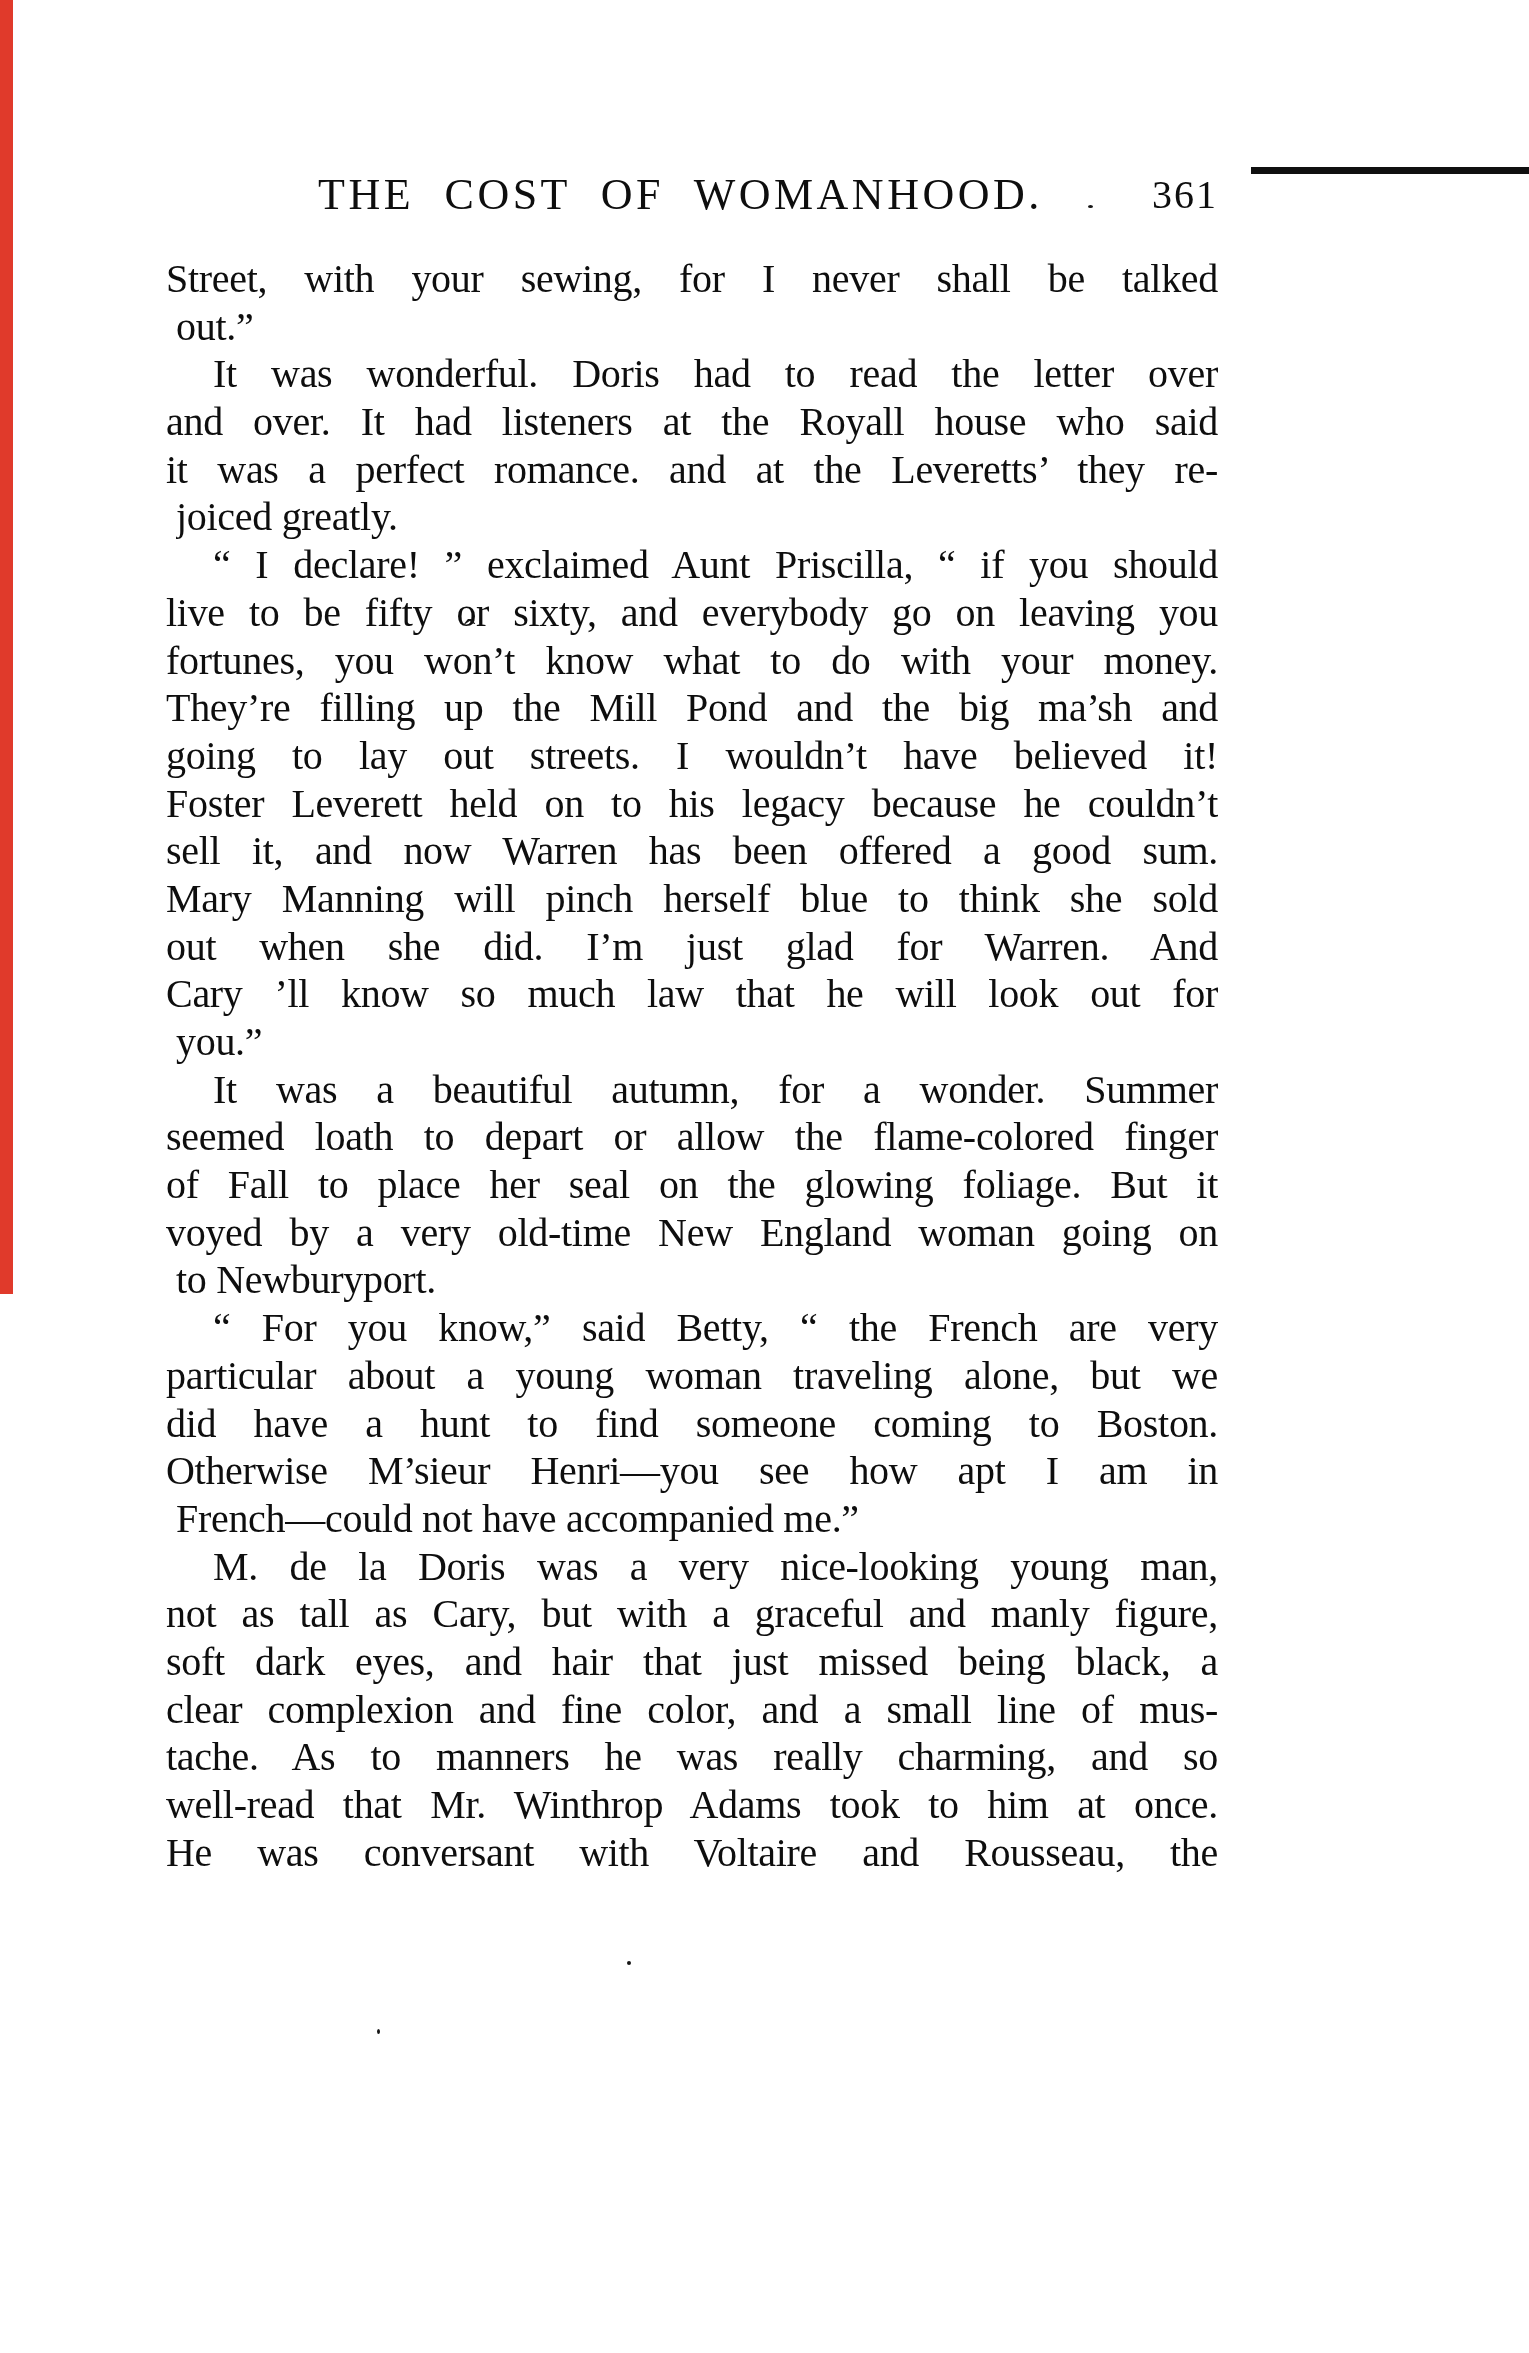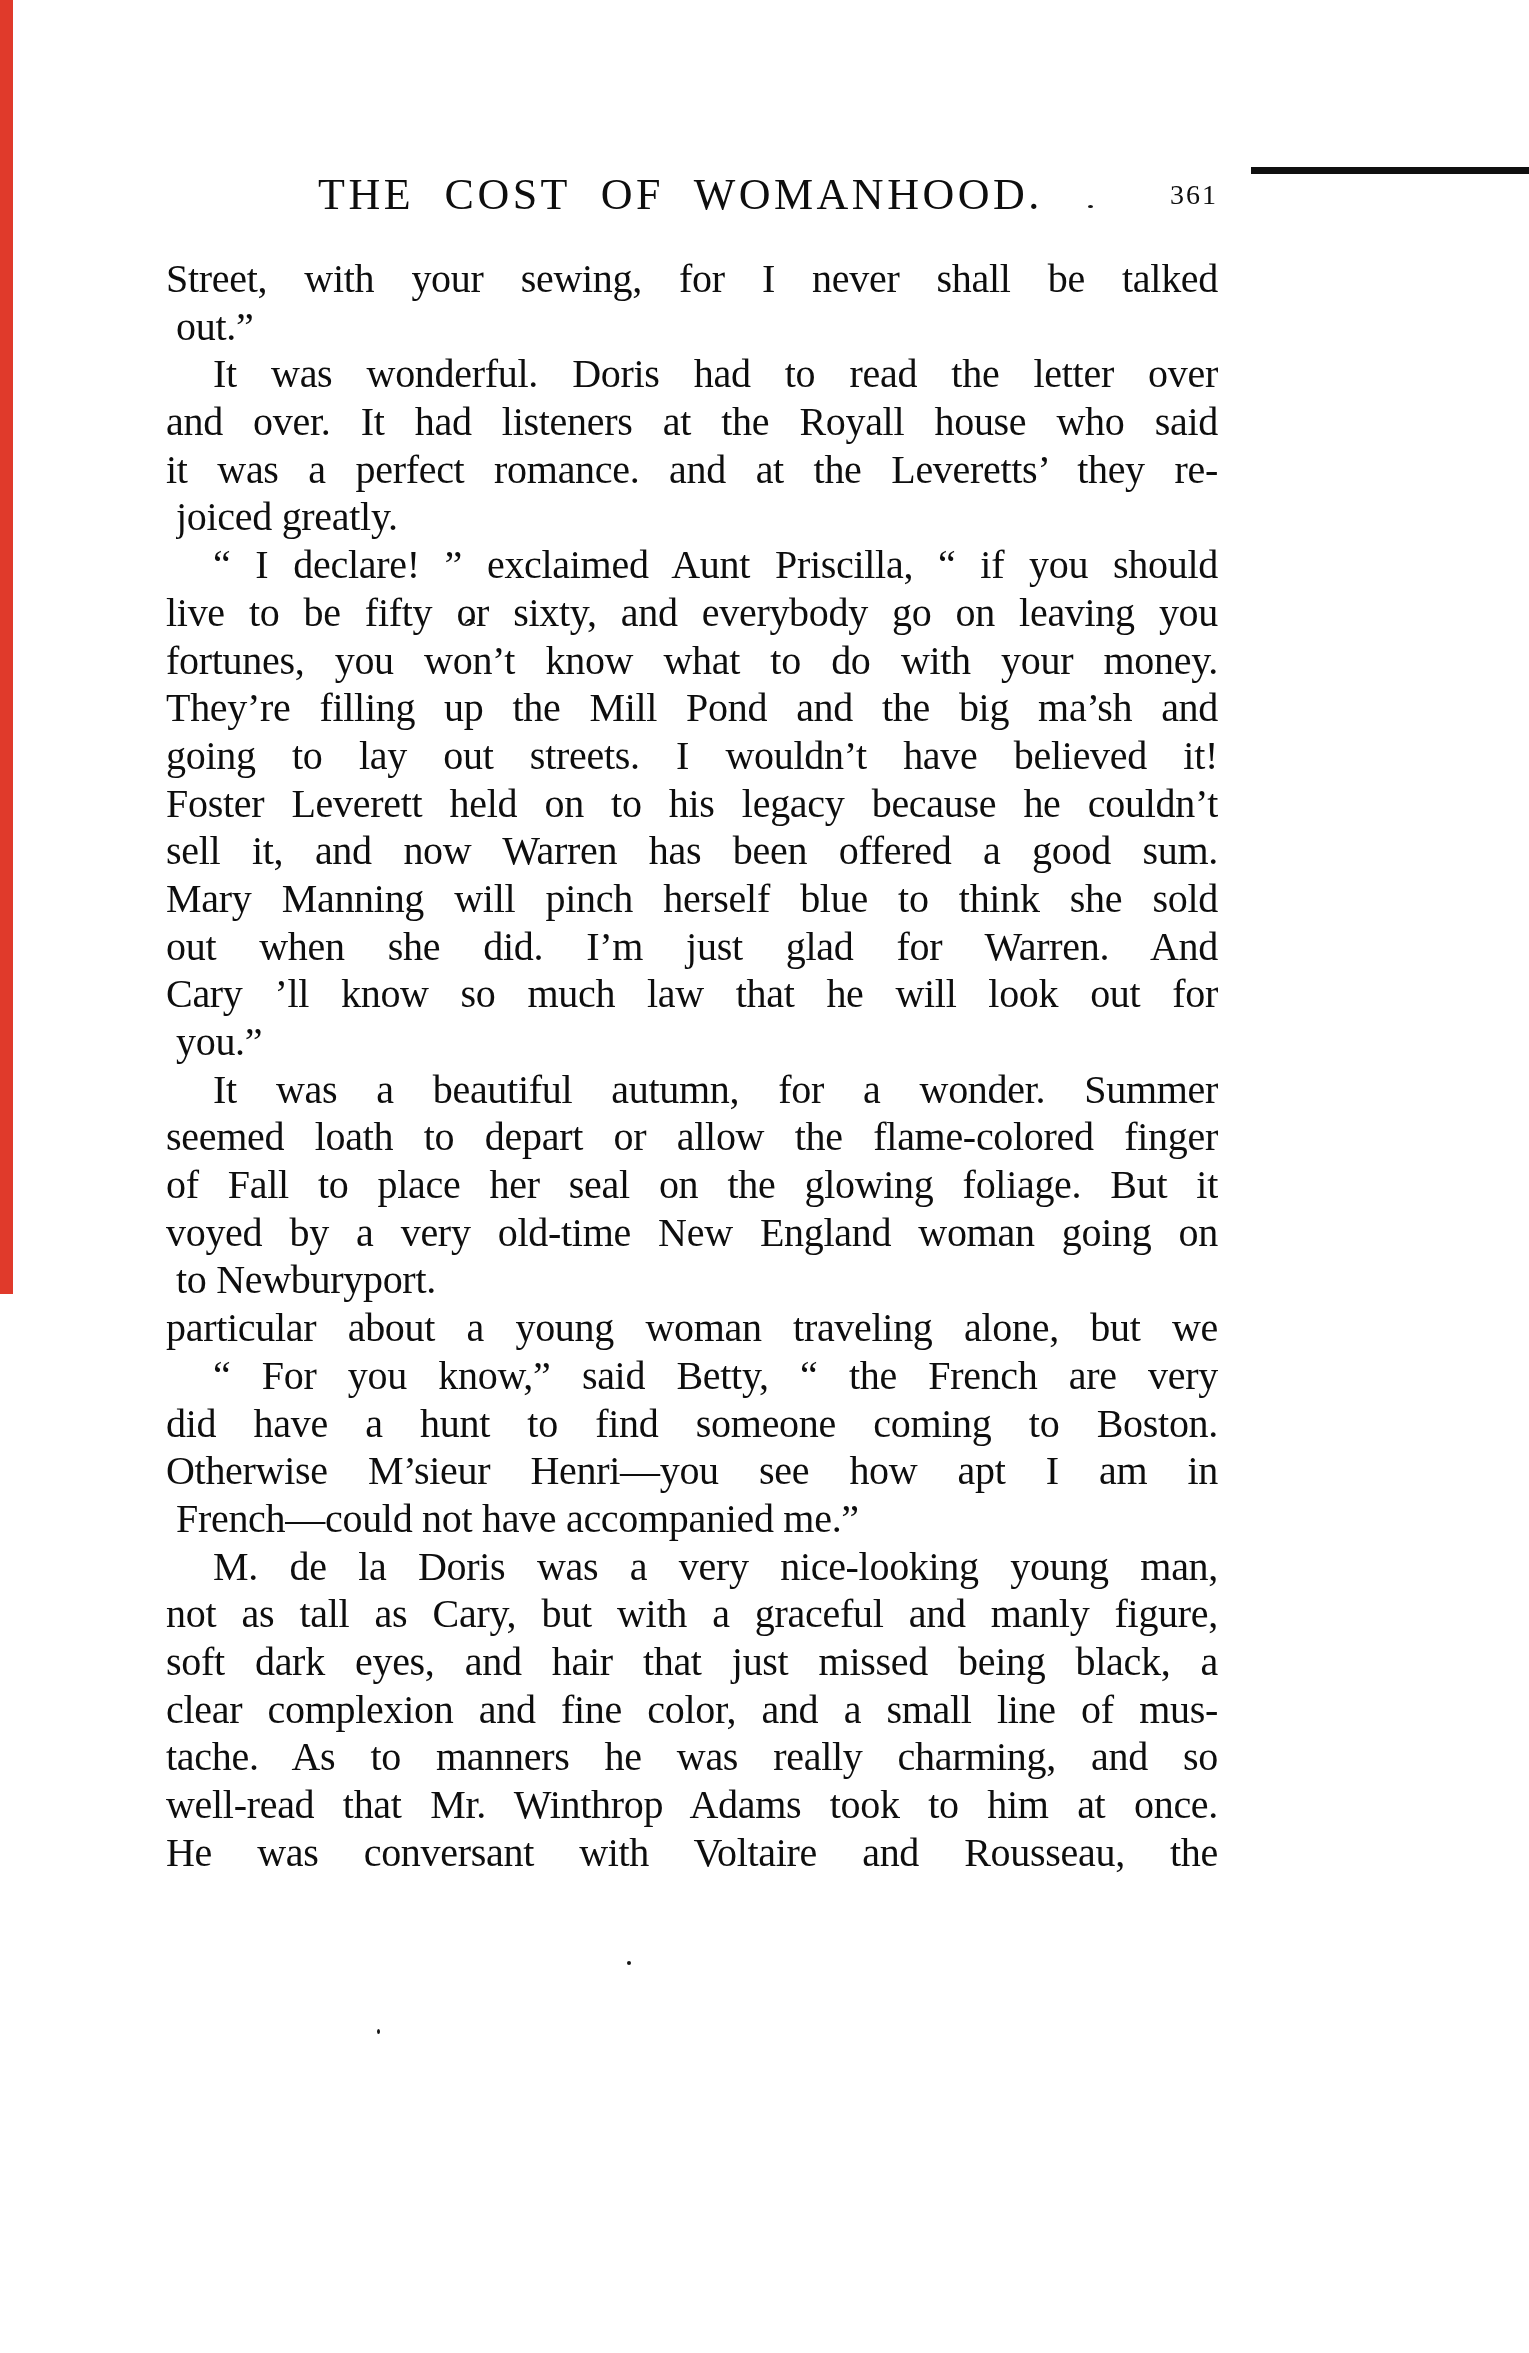--- a/index.html
+++ b/index.html
@@ -36,21 +36,21 @@
   .running-header {
     position:absolute; left:166px; top:170px; width:1052px;
     display:flex; align-items:flex-end;
     font-size:44px; line-height:50px;
     letter-spacing:3.5px; word-spacing:16px;
     white-space:nowrap;
   }
   .header-title { margin-left:152px; }
   .header-page-number {
     margin-left:auto;
-    font-size:28px; letter-spacing:2px; word-spacing:normal;
+    font-size:40px; letter-spacing:2px; word-spacing:normal;
   }
 
   
   .body-text {
     position:absolute; left:166px; top:255px; width:1052px;
     font-size:40px; line-height:47.7px;
     letter-spacing:-0.3px;
   }
   .bline {
     height:47.7px;
@@ -108,22 +108,22 @@
 
   <div>
     <div class="bline ind">It was a beautiful autumn, for a wonder.  Summer</div>
     <div class="bline">seemed loath to depart or allow the flame-colored finger</div>
     <div class="bline">of Fall to place her seal on the glowing foliage.  But it</div>
     <div class="bline">voyed by a very old-time New England woman going on</div>
     <div class="bline last">to Newburyport.</div>
   </div>
 
   <div>
+    <div class="bline ind">“ For you know,” said Betty, “ the French are very</div>
     <div class="bline">particular about a young woman traveling alone, but we</div>
-    <div class="bline ind">“ For you know,” said Betty, “ the French are very</div>
     <div class="bline">did have a hunt to find someone coming to Boston.</div>
     <div class="bline">Otherwise M’sieur Henri—you see how apt I am in</div>
     <div class="bline last">French—could not have accompanied me.”</div>
   </div>
 
   <div>
     <div class="bline ind">M. de la Doris was a very nice-looking young man,</div>
     <div class="bline">not as tall as Cary, but with a graceful and manly figure,</div>
     <div class="bline">soft dark eyes, and hair that just missed being black, a</div>
     <div class="bline">clear complexion and fine color, and a small line of mus-</div>

